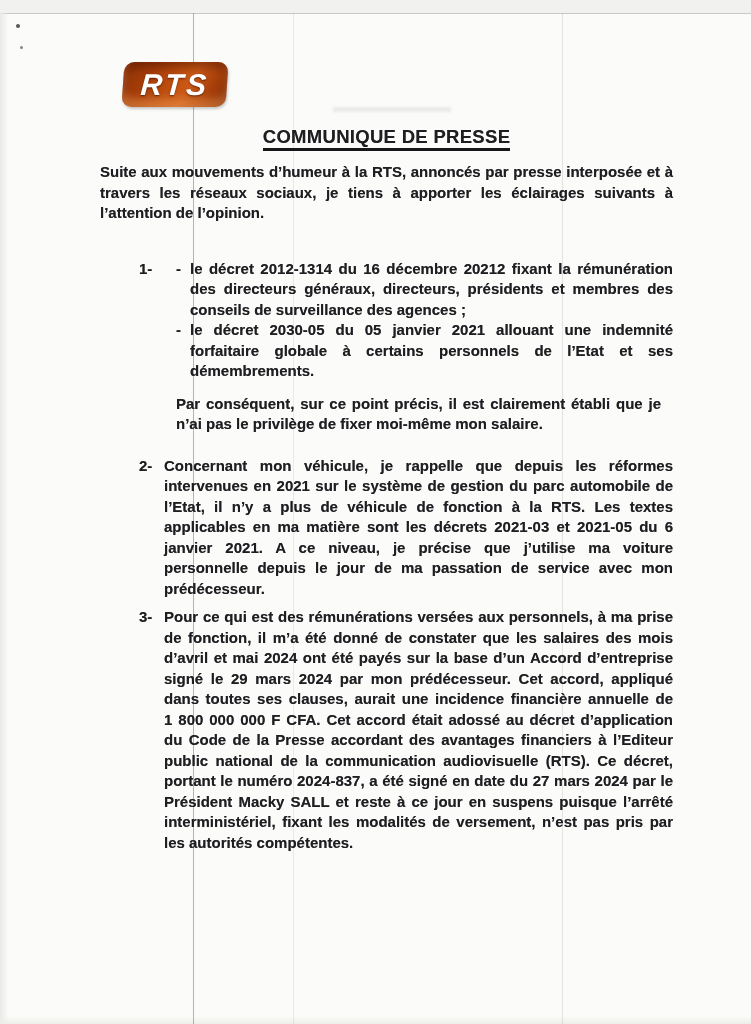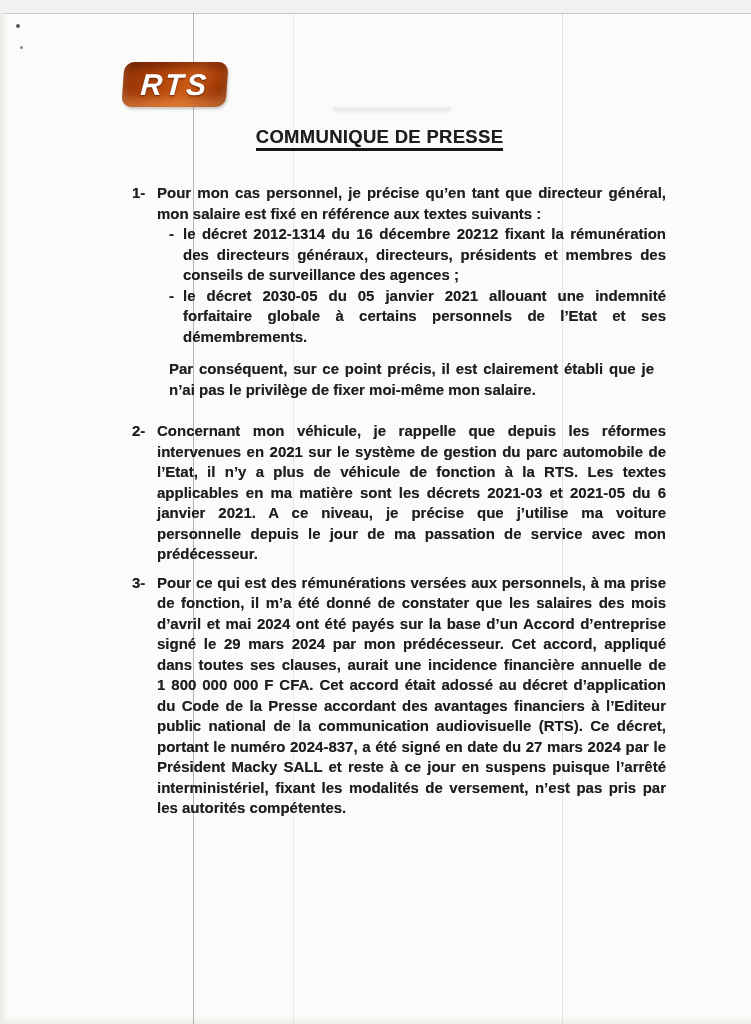--- a/index.html
+++ b/index.html
@@ -32,21 +32,21 @@
     box-shadow:inset 0 -8px 10px rgba(245,166,97,0.45), inset 0 6px 8px rgba(70,15,0,0.45), 1px 2px 3px rgba(0,0,0,0.22);
     display:flex;align-items:center;justify-content:center;
   }
   .logo-text{
     font-style:italic;font-weight:bold;font-size:30px;color:#ffffff;
     letter-spacing:3px;text-shadow:0 1px 2px rgba(60,15,0,0.7);
   }
 
   
   .content{
-    position:absolute;left:93px;top:126px;width:573px;
+    position:absolute;left:100px;top:126px;width:573px;
     font-weight:bold;font-size:15px;line-height:20.5px;text-align:justify;
     text-shadow:0 0 0.4px rgba(30,30,34,0.55);
   }
   .title-row{text-align:center;line-height:21px;margin:0 0 14px 0;}
   .doc-title{
     font-size:18.5px;letter-spacing:0.3px;white-space:nowrap;
     border-bottom:3px solid #17171a;padding-bottom:1px;
   }
   .intro{margin:0;}
   .item{display:flex;}
@@ -77,25 +77,25 @@
 <div class="logo">
   <span class="logo-text">RTS</span>
 </div>
 
 <div class="content">
 
   <div class="title-row">
     <span class="doc-title">COMMUNIQUE DE PRESSE</span>
   </div>
 
+  <p class="intro">Suite aux mouvements d’humeur à la RTS, annoncés par presse interposée et à travers les réseaux sociaux, je tiens à apporter les éclairages suivants à l’attention de l’opinion.</p>
 
   <div class="item item-1">
     <span class="num">1-</span>
     <div class="ibody">
-      <p class="lead">Pour mon cas personnel, je précise qu’en tant que directeur général, mon salaire est fixé en référence aux textes suivants&nbsp;:</p>
       <div class="bullet">
         <span class="dash">-</span>
         <p>le décret 2012-1314 du 16 décembre 20212 fixant la rémunération des directeurs généraux, directeurs, présidents et membres des conseils de surveillance des agences&nbsp;;</p>
       </div>
       <div class="bullet">
         <span class="dash">-</span>
         <p>le décret 2030-05 du 05 janvier 2021 allouant une indemnité forfaitaire globale à certains personnels de l’Etat et ses démembrements.</p>
       </div>
       <p class="closing">Par conséquent, sur ce point précis, il est clairement établi que je n’ai pas le privilège de fixer moi-même mon salaire.</p>
     </div>

